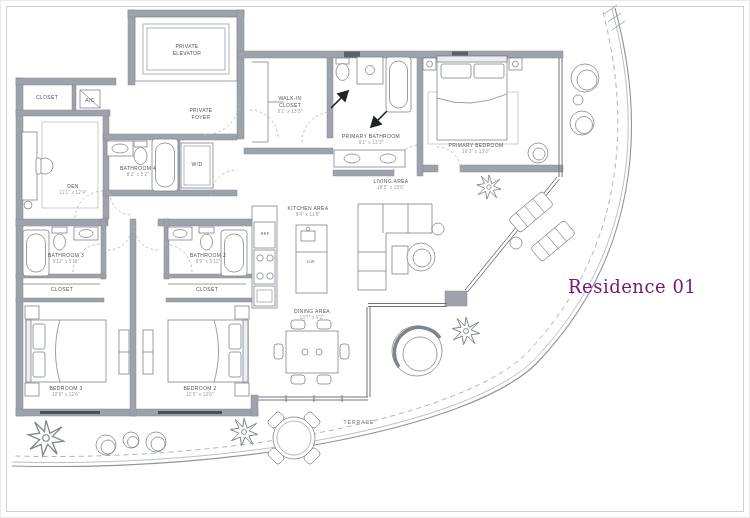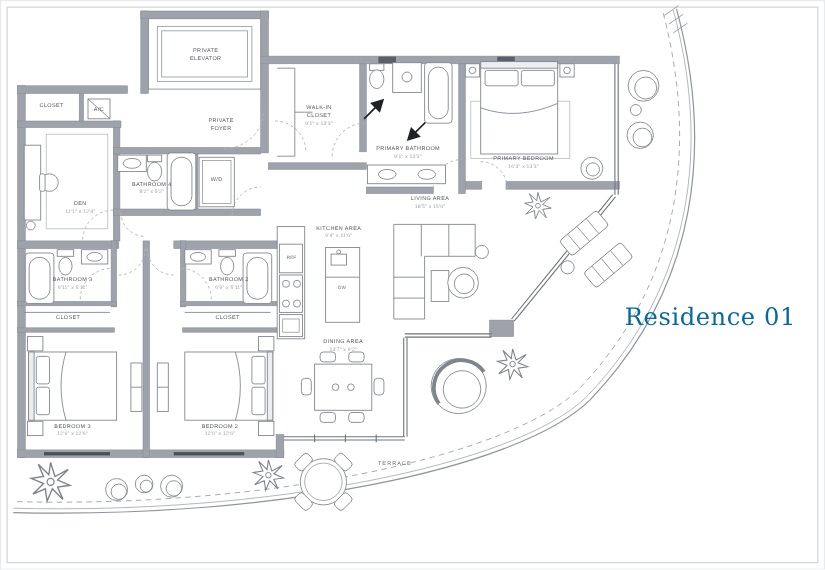--- a/index.html
+++ b/index.html
@@ -6,21 +6,21 @@
   .plan{position:relative;width:750px;height:518px;background:#ffffff;overflow:hidden;
         font-family:"Liberation Sans",sans-serif;}
   svg.draw{position:absolute;left:0;top:0;}
   .lbl{position:absolute;transform:translate(-50%,-50%);text-align:center;color:#54585f;z-index:5;}
   .lbl .n{display:block;font-size:5px;letter-spacing:.35px;line-height:1.35;}
   .lbl .d{display:block;font-size:4.6px;color:#9aa0a7;letter-spacing:.2px;line-height:1.3;}
   .lbl.tiny .n{font-size:4.2px;letter-spacing:.15px;color:#6a6f76;}
   .lbl.terr .n{letter-spacing:1px;color:#6a6f76;}
   .title{position:absolute;left:568px;top:276px;width:170px;
          font-family:"DejaVu Serif","Liberation Serif",serif;
-         font-size:22px;font-weight:400;color:#0369a1;letter-spacing:.5px;z-index:5;}
+         font-size:18px;font-weight:400;color:#701a75;letter-spacing:.5px;z-index:5;}
 </style>
 </head>
 <body>
 
 <div class="plan">
 
   <svg class="draw" width="750" height="518" viewBox="0 0 750 518">
 
     <defs>
       <g id="plant">

